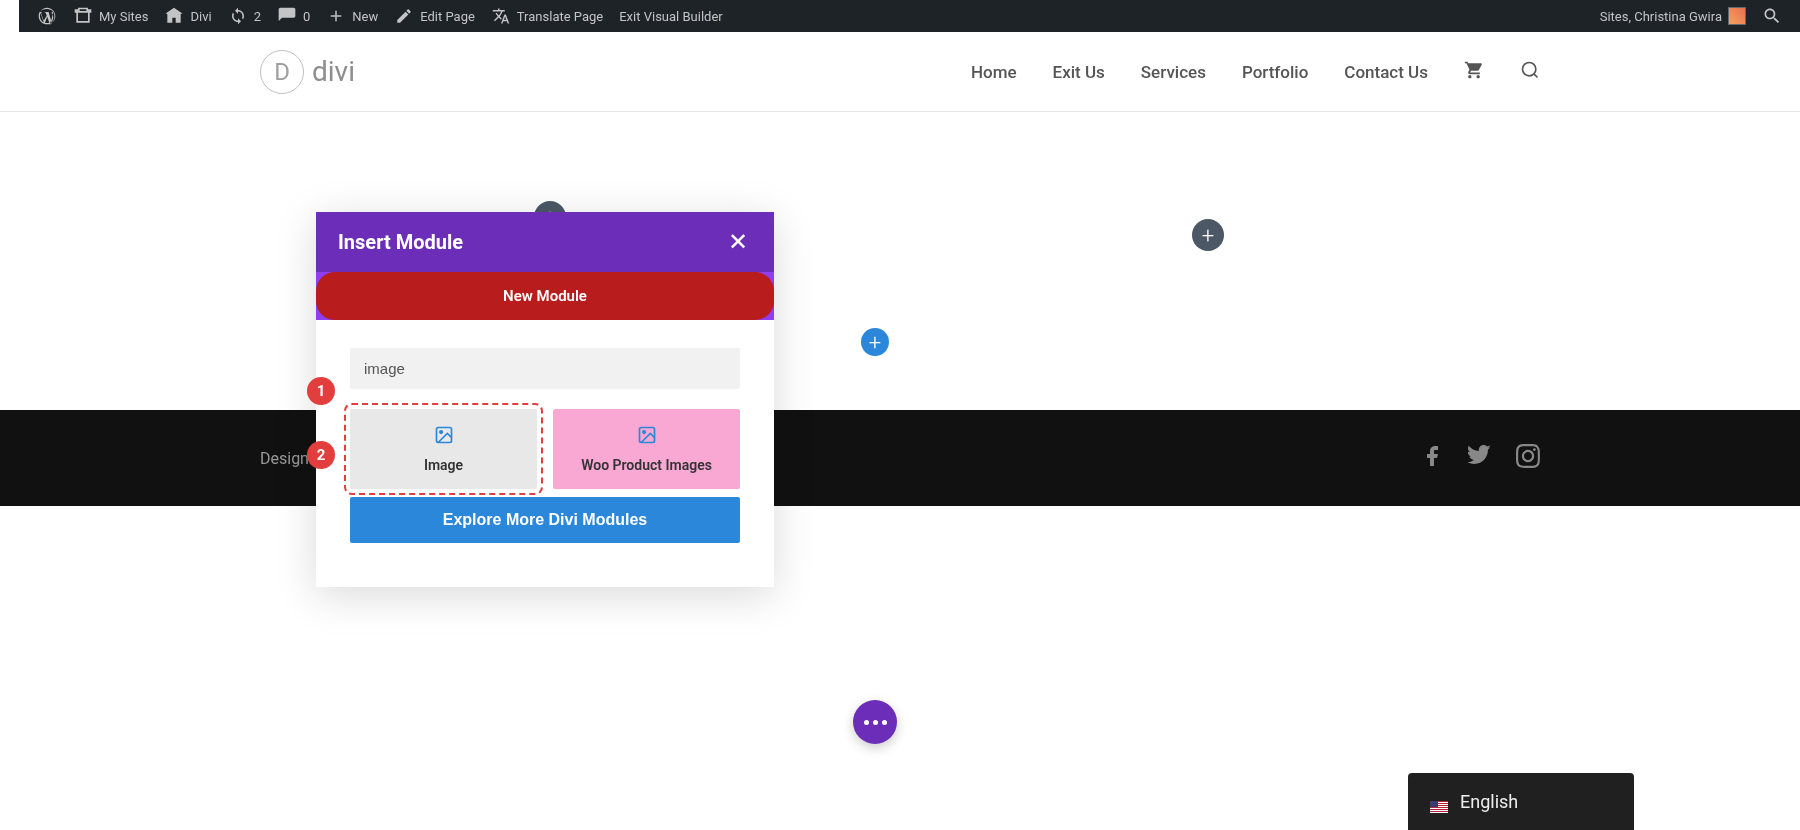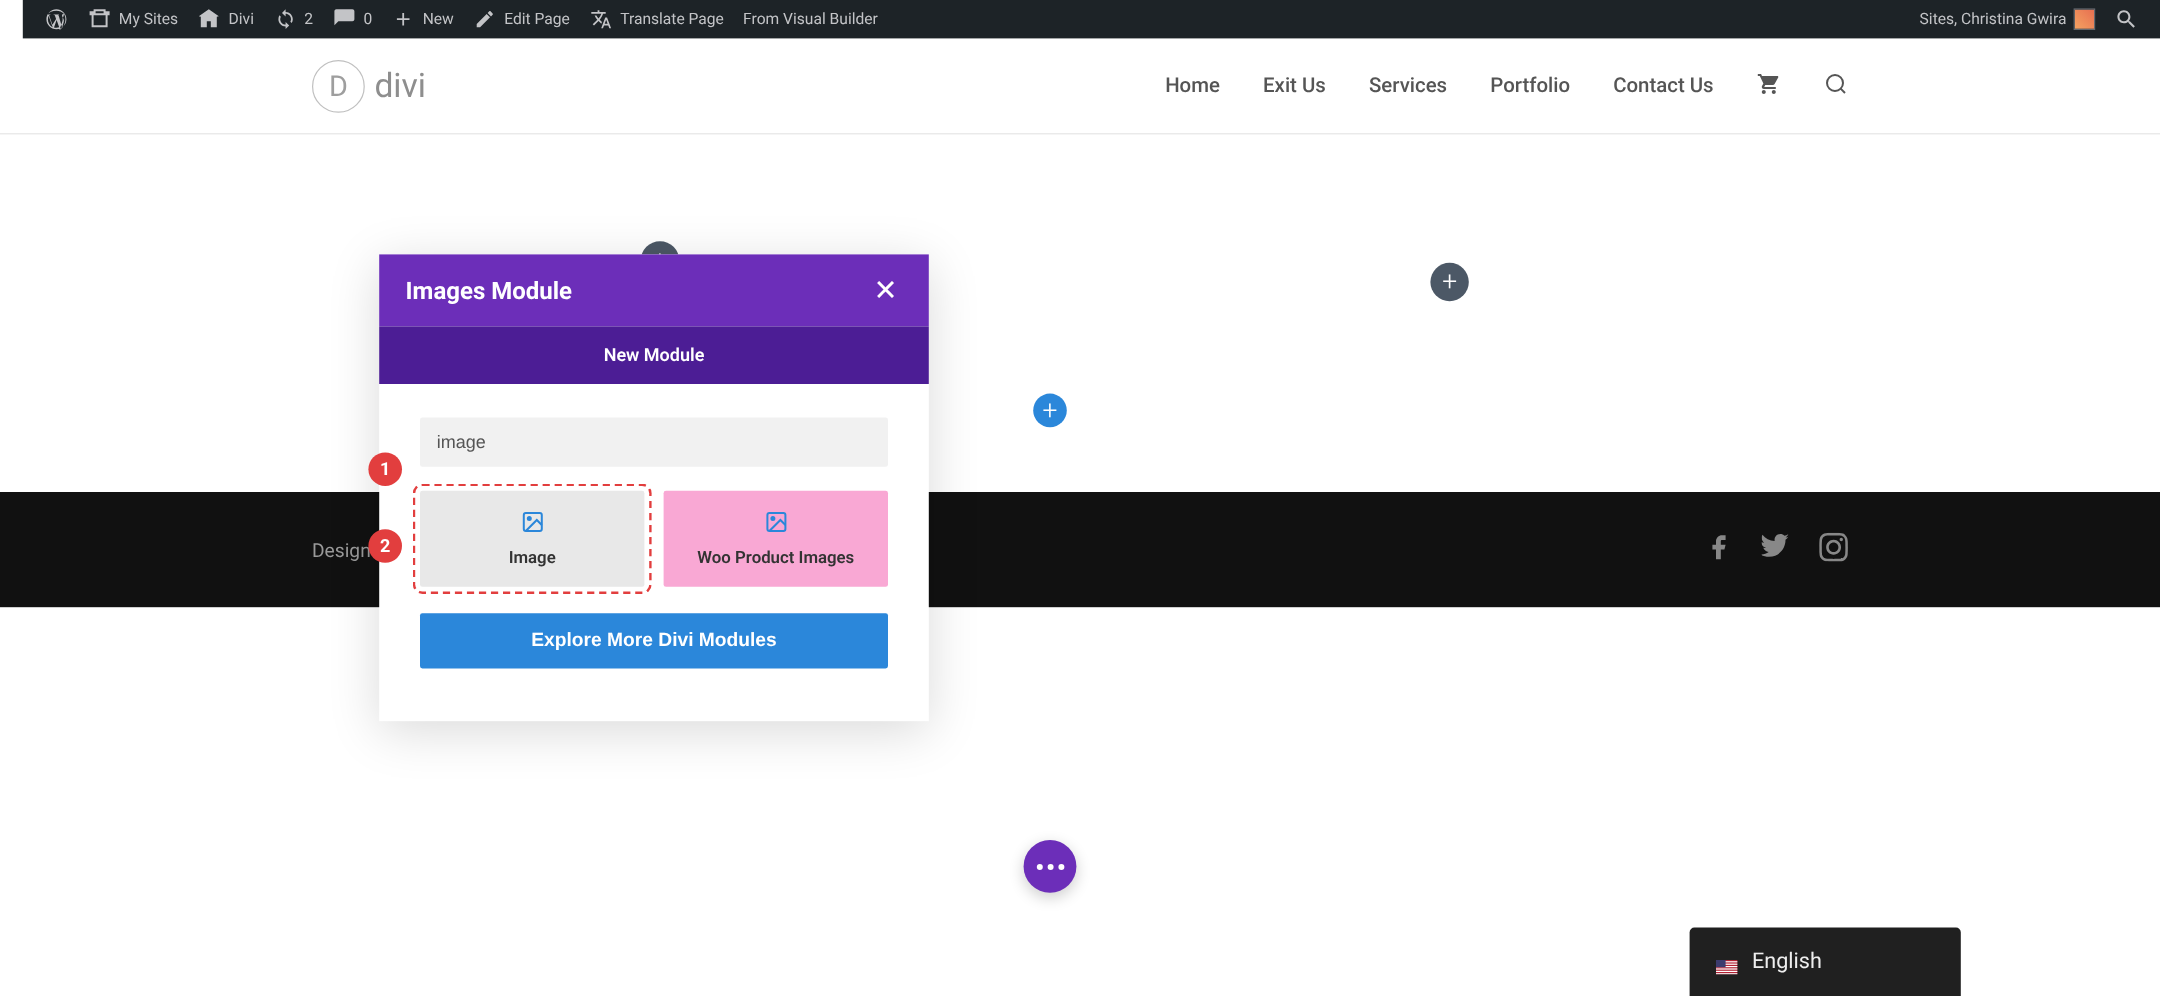--- a/index.html
+++ b/index.html
@@ -31,29 +31,29 @@
     .add-gray { width: 32px; height: 32px; background: #4c5866; }
     .add-blue { width: 28px; height: 28px; background: #2b87da; }
     
     
     .modal { position: absolute; top: 100px; left: 316px; width: 458px; background: #fff; box-shadow: 0 8px 40px rgba(0,0,0,0.15); z-index: 100; }
     .modal-header { background: #6c2eb9; color: #fff; padding: 16px 22px; display: flex; justify-content: space-between; align-items: center; }
     .modal-title { font-size: 20px; font-weight: 700; }
     .modal-close { font-size: 24px; cursor: pointer; width: 28px; text-align: center; }
     .modal-tabs { display: flex; background: #8e3ff0; color: #fff; }
     .tab { flex: 1; padding: 15px 0; text-align: center; font-size: 15px; font-weight: 600; cursor: pointer; }
-    .tab.active { background: #4c1d95; }
+    .tab.active { background: #b91c1c; border-radius: 19px; }
     .modal-body { padding: 28px 34px 44px; }
     .search-input { width: 100%; padding: 12px 14px; border: none; background: #f1f1f1; font-size: 15px; color: #555; outline: none; border-radius: 2px; }
     .module-grid { display: flex; gap: 16px; margin-top: 20px; }
     .module-card { flex: 1; background: #f9a8d4; padding: 16px 8px; text-align: center; cursor: pointer; border-radius: 2px; }
     .module-card.highlighted { background: #e8e8e8; outline: 2px dashed #e23e3e; outline-offset: 4px; }
     .module-icon { color: #2b87da; margin-bottom: 8px; }
     .module-label { font-size: 14px; font-weight: 600; color: #333; }
-    .explore-btn { width: 100%; margin-top: 22px; background: #2b87da; color: #fff; border: none; padding: 14px 0; font-size: 16px; font-weight: 700; cursor: pointer; border-radius: 2px; }
+    .explore-btn { width: 100%; margin-top: 8px; background: #2b87da; color: #fff; border: none; padding: 14px 0; font-size: 16px; font-weight: 700; cursor: pointer; border-radius: 2px; }
     
     
     .anno { position: absolute; width: 28px; height: 28px; background: #e23e3e; border-radius: 50%; color: #fff; display: flex; align-items: center; justify-content: center; font-size: 15px; font-weight: 700; z-index: 110; }
     
     
     .fab { position: absolute; width: 44px; height: 44px; background: #6c2eb9; border-radius: 50%; display: flex; align-items: center; justify-content: center; cursor: pointer; gap: 4px; box-shadow: 0 4px 12px rgba(0,0,0,0.2); }
     .fab-dot { width: 5px; height: 5px; background: #fff; border-radius: 50%; }
     
     
     .lang-switch { position: absolute; bottom: 0; right: 166px; width: 226px; background: #202020; color: #eee; padding: 18px 22px; display: flex; align-items: center; gap: 12px; font-size: 18px; border-radius: 4px 4px 0 0; }
@@ -121,21 +121,21 @@
     </div>
     <div class="admin-item">
       <span class="admin-icon">
         <svg width="18" height="18" viewBox="0 0 24 24" fill="#c3c4c7">
             <path d="M12.87 15.07l-2.54-2.51.03-.03c1.74-1.94 2.98-4.17 3.71-6.53H17V4h-7V2H8v2H1v1.99h11.17C11.5 7.92 10.44 9.75 9 11.35 8.07 10.32 7.3 9.19 6.69 8h-2c.73 1.63 1.73 3.17 2.98 4.56l-5.09 5.02L4 19l5-5 3.11 3.11.76-2.04zM18.5 10h-2L12 22h2l1.12-3h4.75L21 22h2l-4.5-12zm-2.62 7l1.62-4.33L19.12 17h-3.24z"></path>
           </svg>
       </span>
       <span>Translate Page</span>
     </div>
     <div class="admin-item">
-      <span>From Visual Builder</span>
+      <span>Exit Visual Builder</span>
     </div>
   </div>
   <div class="admin-right">
     <div class="admin-item">
       <span>Sites, Christina Gwira</span>
       <span class="admin-avatar"></span>
     </div>
     <div class="admin-item">
       <span class="admin-icon">
         <svg width="20" height="20" viewBox="0 0 24 24" fill="#c3c4c7">
@@ -194,21 +194,21 @@
       <span>
         <svg width="24" height="24" viewBox="0 0 24 24">
             <path d="M12 2.2c3.2 0 3.6 0 4.8.1 1.2.1 1.8.2 2.2.4.6.2 1 .5 1.4.9.4.4.7.9.9 1.4.2.4.4 1.1.4 2.2.1 1.3.1 1.6.1 4.8s0 3.6-.1 4.8c-.1 1.2-.2 1.8-.4 2.2-.2.6-.5 1-.9 1.4-.4.4-.9.7-1.4.9-.4.2-1.1.4-2.2.4-1.3.1-1.6.1-4.8.1s-3.6 0-4.8-.1c-1.2-.1-1.8-.2-2.2-.4-.6-.2-1-.5-1.4-.9-.4-.4-.7-.9-.9-1.4-.2-.4-.4-1.1-.4-2.2-.1-1.3-.1-1.6-.1-4.8s0-3.6.1-4.8c.1-1.2.2-1.8.4-2.2.2-.6.5-1 .9-1.4.4-.4.9-.7 1.4-.9.4-.2 1.1-.4 2.2-.4C8.4 2.2 8.8 2.2 12 2.2M12 0C8.7 0 8.3 0 7.1.1 5.8.1 4.9.3 4.1.6c-.8.3-1.5.7-2.1 1.4C1.3 2.6.9 3.3.6 4.1.3 4.9.1 5.8.1 7.1 0 8.3 0 8.7 0 12s0 3.7.1 4.9c.1 1.3.2 2.1.5 2.9.3.8.7 1.5 1.4 2.1.6.6 1.3 1.1 2.1 1.4.8.3 1.7.5 2.9.5C8.3 24 8.7 24 12 24s3.7 0 4.9-.1c1.3-.1 2.1-.2 2.9-.5.8-.3 1.5-.7 2.1-1.4.6-.6 1.1-1.3 1.4-2.1.3-.8.5-1.7.5-2.9.1-1.3.1-1.6.1-4.9s0-3.7-.1-4.9c-.1-1.3-.2-2.1-.5-2.9-.3-.8-.7-1.5-1.4-2.1C21.4 1.3 20.7.9 19.9.6c-.8-.3-1.7-.5-2.9-.5C15.7 0 15.3 0 12 0zm0 5.8c-3.4 0-6.2 2.8-6.2 6.2s2.8 6.2 6.2 6.2 6.2-2.8 6.2-6.2S15.4 5.8 12 5.8zM12 16c-2.2 0-4-1.8-4-4s1.8-4 4-4 4 1.8 4 4-1.8 4-4 4zm6.4-11.8c-.8 0-1.4.6-1.4 1.4s.6 1.4 1.4 1.4 1.4-.6 1.4-1.4-.6-1.4-1.4-1.4z"></path>
           </svg>
       </span>
     </div>
   </div>
 
   <div class="modal">
     <div class="modal-header">
-      <span class="modal-title">Images Module</span>
+      <span class="modal-title">Insert Module</span>
       <span class="modal-close">✕</span>
     </div>
     <div class="modal-tabs">
       <div class="tab active">New Module</div>
     </div>
     <div class="modal-body">
       <input class="search-input" value="image" style="">
       <div class="module-grid">
         <div class="module-card highlighted">
           <div class="module-icon">

